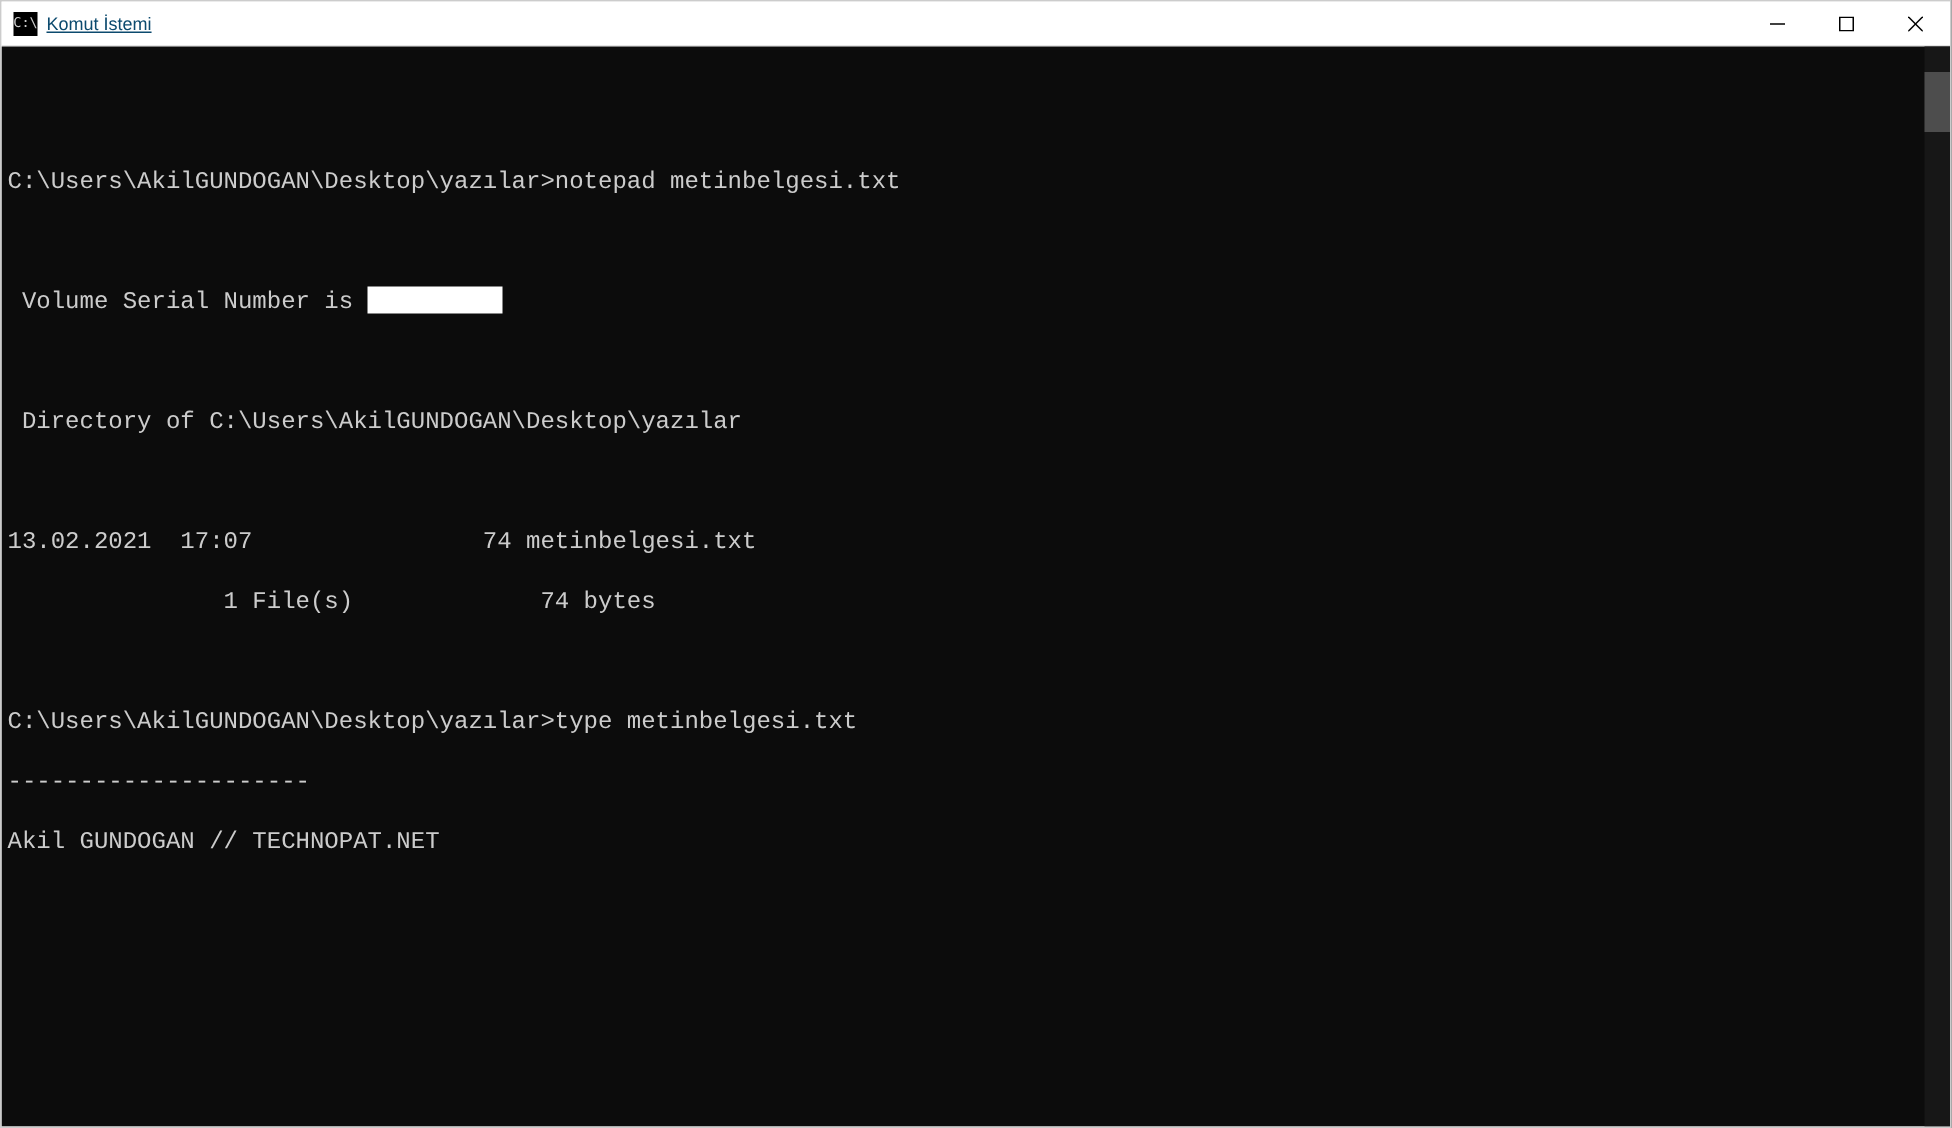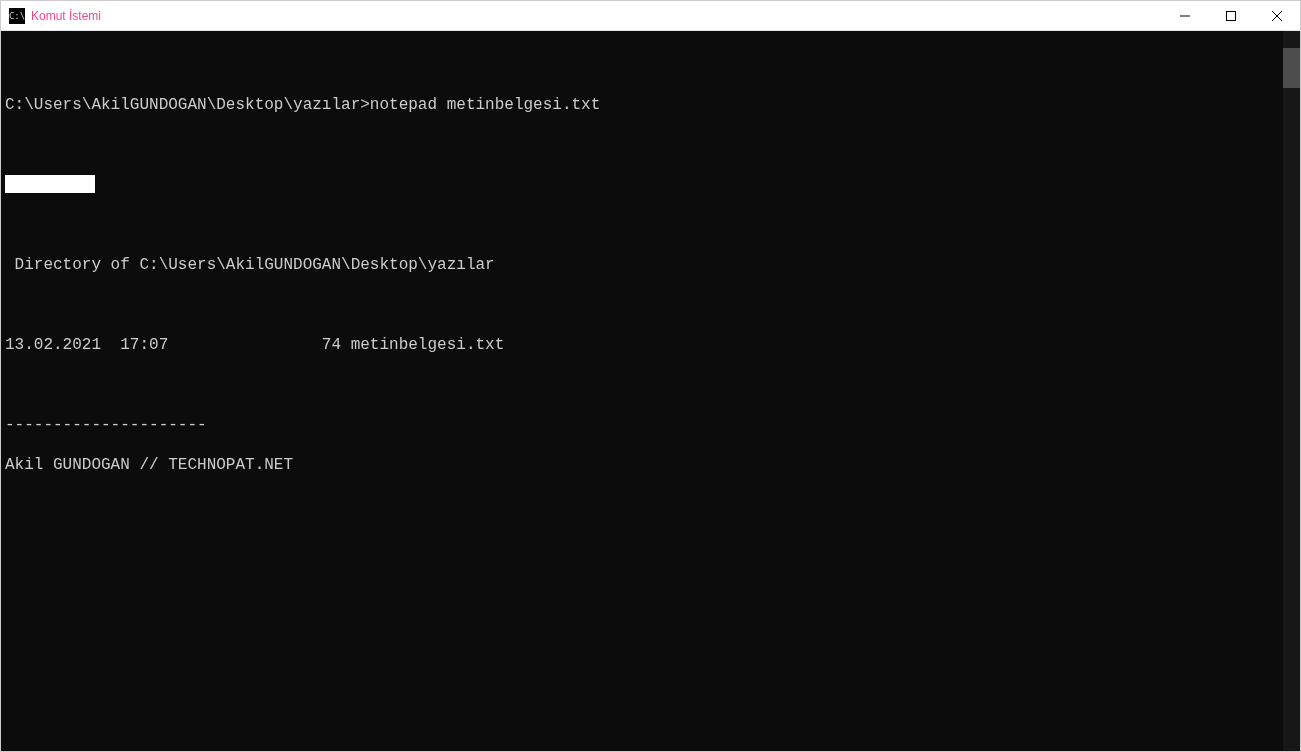--- a/index.html
+++ b/index.html
@@ -30,22 +30,23 @@
       background: #000000;
       display: inline-flex;
       align-items: center;
       justify-content: center;
       font-size: 9px;
       color: #cccccc;
       font-family: Consolas, monospace;
     }
     .titlebar-title {
       font-size: 12px;
-      color: #ec4899;
+      color: #0c4a6e;
       flex: 1;
+      text-decoration: underline;
     }
     .titlebar-controls {
       display: flex;
       height: 100%;
     }
     .titlebar-btn {
       width: 46px;
       height: 100%;
       display: flex;
       align-items: center;
@@ -60,21 +61,21 @@
       height: 10px;
     }
     .terminal-area {
       background: #0c0c0c;
       height: calc(100% - 30px);
       position: relative;
       display: flex;
     }
     .terminal-content {
       flex: 1;
-      padding: 4px 0 0 4px;
+      padding: 20px 0 0 4px;
       font-family: Consolas, "Courier New", monospace;
       font-size: 16px;
       line-height: 20px;
       color: #cccccc;
       white-space: pre;
       overflow: hidden;
     }
     .terminal-line {
       white-space: pre;
     }
@@ -124,26 +125,28 @@
         </svg>
     </div>
   </div>
 </div>
 
 <div class="terminal-area">
   <div class="terminal-content">
 <div class="terminal-line">&nbsp;</div>
 <div class="terminal-line"><span>C:\Users\AkilGUNDOGAN\Desktop\yazılar&gt;</span><span>notepad metinbelgesi.txt</span></div>
 <div class="terminal-line">&nbsp;</div>
-<div class="terminal-line"><span class="redacted"></span></div>
+<div class="terminal-line"><span> Volume Serial Number is </span><span class="redacted"></span></div>
 <div class="terminal-line">&nbsp;</div>
 <div class="terminal-line"> Directory of C:\Users\AkilGUNDOGAN\Desktop\yazılar</div>
 <div class="terminal-line">&nbsp;</div>
 <div class="terminal-line">13.02.2021  17:07                74 metinbelgesi.txt</div>
+<div class="terminal-line">               1 File(s)             74 bytes</div>
 <div class="terminal-line">&nbsp;</div>
+<div class="terminal-line"><span>C:\Users\AkilGUNDOGAN\Desktop\yazılar&gt;</span><span>type metinbelgesi.txt</span></div>
 <div class="terminal-line">---------------------</div>
 <div class="terminal-line">Akil GUNDOGAN // TECHNOPAT.NET</div>
 
 
   </div>
   <div class="scrollbar">
     <div class="scrollbar-thumb"></div>
   </div>
 </div>
 

